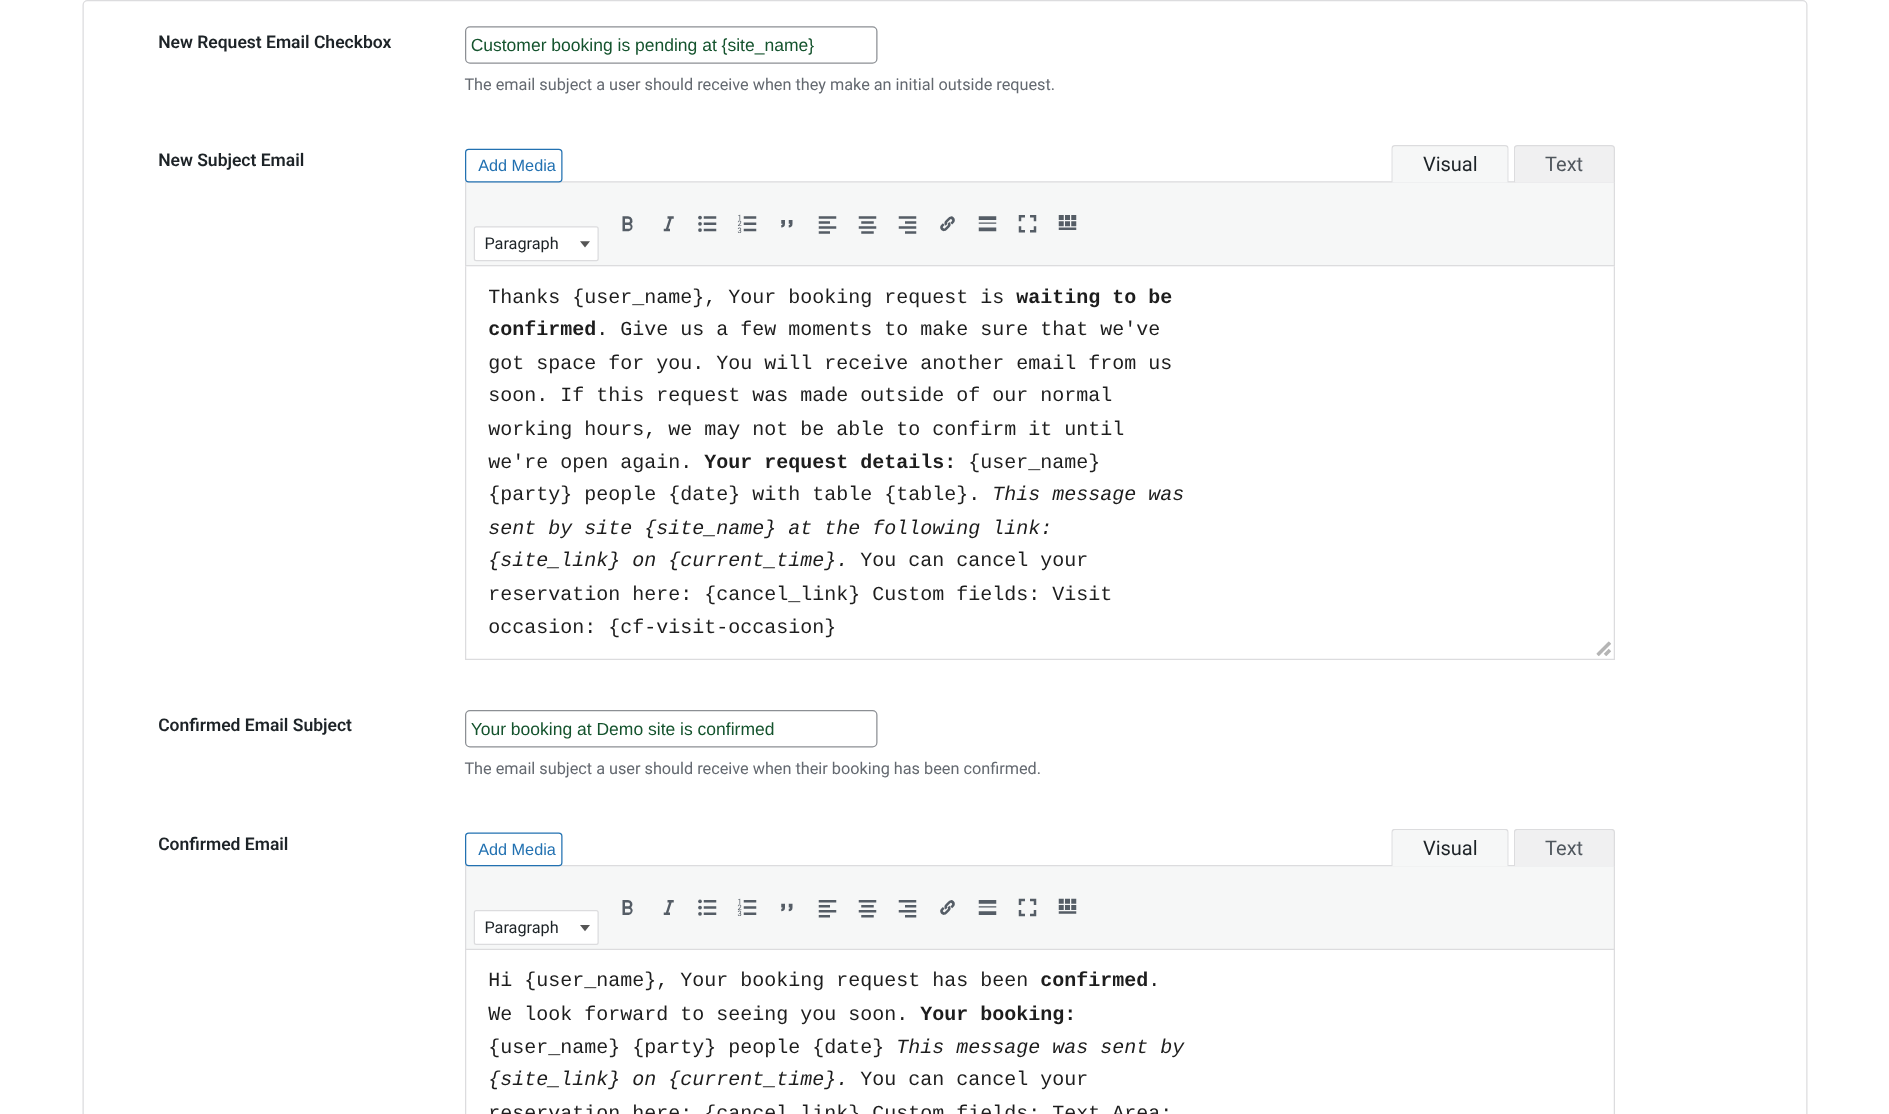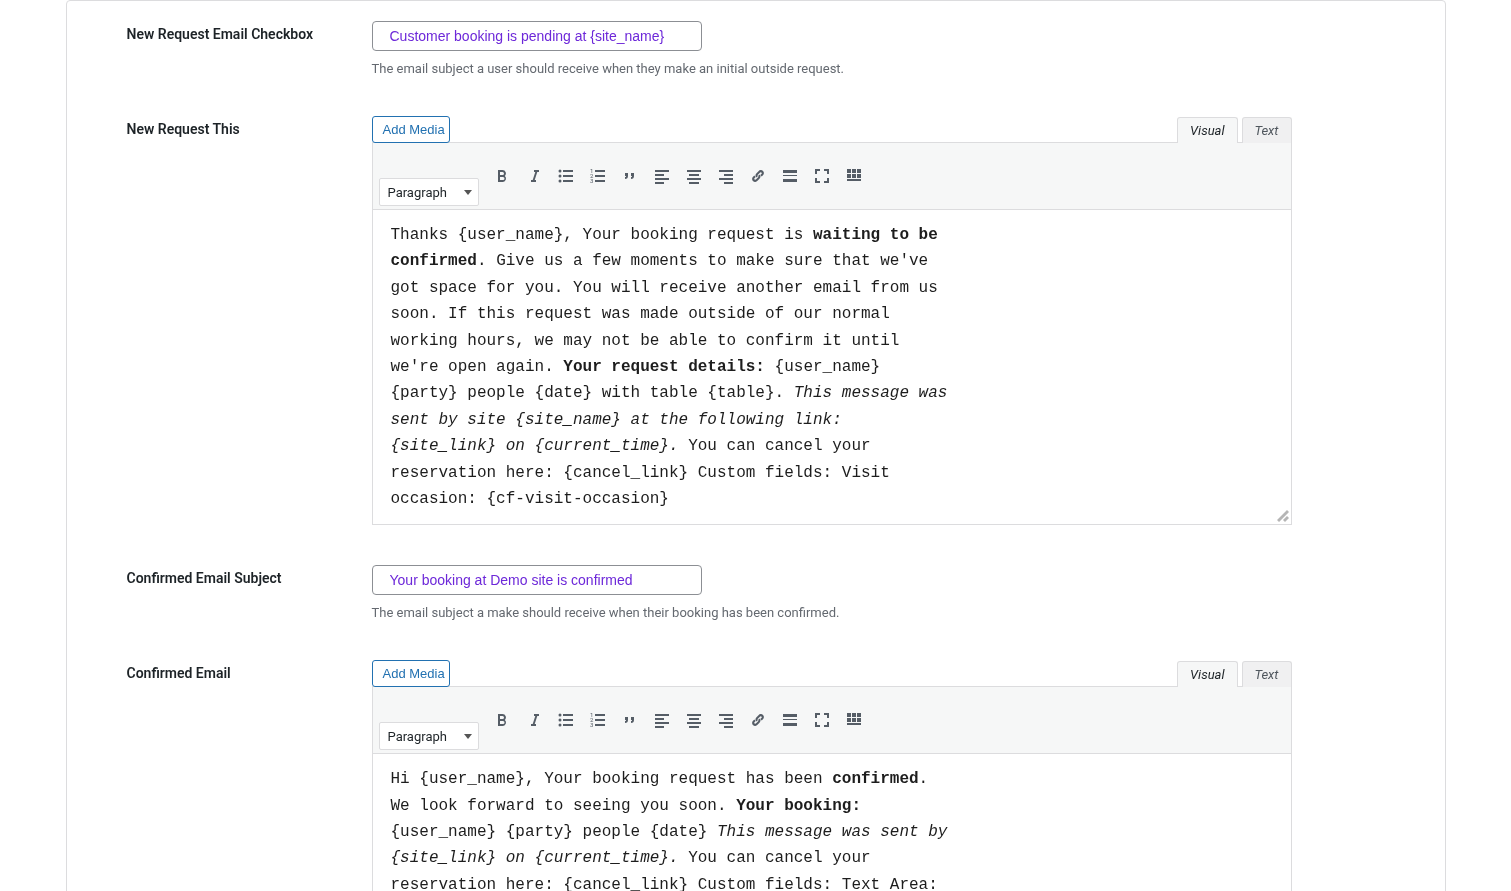--- a/index.html
+++ b/index.html
@@ -35,27 +35,27 @@
 .form-label{
   flex:0 0 245px;
   font-weight:600;
   font-size:14px;
   color:var(--text);
   padding-top:5px;
 }
 .form-field{flex:1 1 auto;max-width:920px}
 input.text-input{
   font-size:14px;
-  padding:4px 17px;
+  padding:4px 4px;
   border:1px solid var(--border);
   border-radius:4px;
   width:330px;
   height:30px;
   background:#fff;
-  color:#6d28d9;
+  color:#14532d;
 }
 .description{
   font-size:13px;
   color:var(--muted);
   margin:10px 0 0 0;
 }
 .editor-top{display:flex;align-items:flex-end;justify-content:space-between;margin-bottom:0}
 .add-media-btn{
   display:inline-flex;align-items:center;
   gap:6px;
@@ -68,25 +68,24 @@
   border-radius:3px;
   cursor:pointer;
 }
 .add-media-btn .icon{display:inline-flex}
 .tabs{display:flex;gap:4px}
 .tab{
   border:1px solid var(--toolbar-border);
   border-bottom:none;
   background:#f0f0f1;
   color:#50575e;
-  font-size:13px;
-  padding:5px 12px;
+  font-size:16px;
+  padding:5px 24px;
   border-radius:3px 3px 0 0;
   cursor:pointer;
-  font-style:italic;
 }
 .tab.active{background:var(--toolbar-bg);color:var(--text)}
 .toolbar{
   display:flex;align-items:center;gap:2px;
   background:var(--toolbar-bg);
   border:1px solid var(--toolbar-border);
   border-bottom:1px solid var(--toolbar-border);
   padding:3px 6px;
   margin-top:-1px;
 }
@@ -147,21 +146,21 @@
 
     <div class="form-row">
       <div class="form-label">New Request Email Checkbox</div>
       <div class="form-field">
         <input class="text-input" type="text" value="Customer booking is pending at {site_name}" style="">
         <p class="description">The email subject a user should receive when they make an initial outside request.</p>
       </div>
     </div>
 
     <div class="form-row">
-      <div class="form-label">New Request This</div>
+      <div class="form-label">New Subject Email</div>
       <div class="form-field">
         <div class="editor-top">
           <button class="add-media-btn">
             <span class="icon">
               <svg viewBox="0 0 20 20">
                   <path d="M13 11V4l5-1v7c0 1.1-.9 2-2 2s-2-.9-2-2 .9-2 2-2V5.2l-3 .6V13c0 1.1-.9 2-2 2s-2-.9-2-2 .9-2 2-2zM2 5h6l1 2h2v7H2V5zm3 6.5A1.5 1.5 0 106.5 10 1.5 1.5 0 005 11.5z"></path>
                 </svg>
             </span>
             <span>Add Media</span>
           </button>
@@ -275,21 +274,21 @@
               </svg>
           </div>
         </div>
       </div>
     </div>
 
     <div class="form-row">
       <div class="form-label">Confirmed Email Subject</div>
       <div class="form-field">
         <input class="text-input" type="text" value="Your booking at Demo site is confirmed" style="">
-        <p class="description">The email subject a make should receive when their booking has been confirmed.</p>
+        <p class="description">The email subject a user should receive when their booking has been confirmed.</p>
       </div>
     </div>
 
     <div class="form-row">
       <div class="form-label">Confirmed Email</div>
       <div class="form-field">
         <div class="editor-top">
           <button class="add-media-btn">
             <span class="icon">
               <svg viewBox="0 0 20 20">

